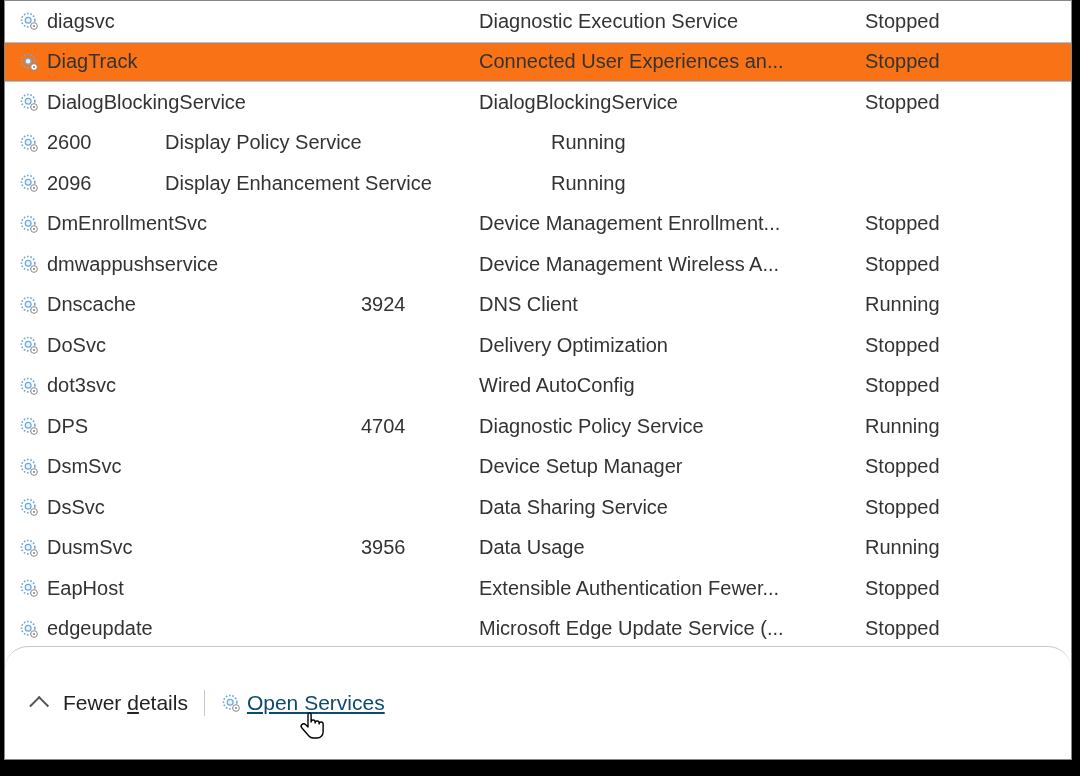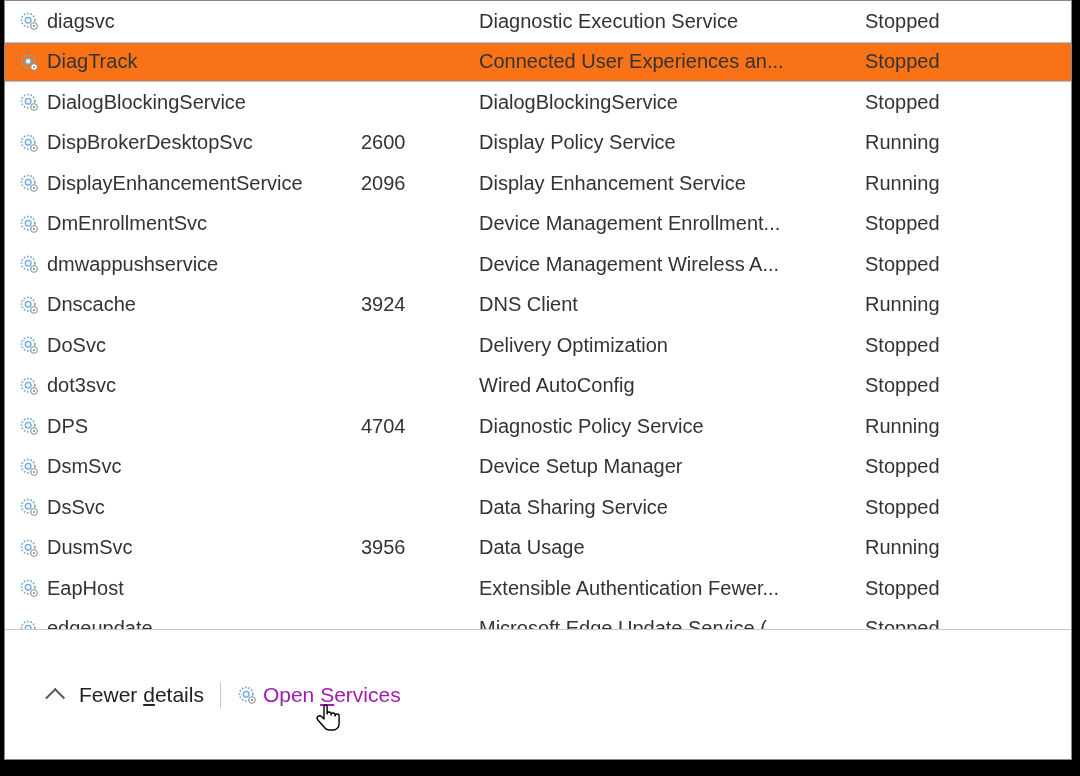--- a/index.html
+++ b/index.html
@@ -48,41 +48,43 @@
   .col-name  { flex: 0 0 314px; overflow: hidden; text-overflow: clip; }
   .col-pid   { flex: 0 0 118px; overflow: hidden; }
   .col-desc  { flex: 0 0 386px; overflow: hidden; text-overflow: ellipsis; padding-right: 12px; }
   .col-stat  { flex: 0 0 180px; overflow: hidden; }
   .gear-icon {
     width: 20px; height: 20px;
     display: inline-block;
   }
   .footer {
     border-top: 1px solid #c8c8c8;
-    height: 130px;
+    height: 113px;
     display: flex;
     align-items: center;
-    padding-left: 46px;
+    padding-left: 30px;
     gap: 14px;
     font-size: 21px;
+    border-radius: 23px;
   }
   .chevron-up {
     display: inline-block;
     width: 14px; height: 14px;
     border-left: 2px solid #555;
     border-top: 2px solid #555;
     transform: rotate(45deg) translateY(4px);
   }
   .fewer-details { color: #222; }
   .divider {
     width: 1px; height: 26px; background: #c8c8c8;
     margin: 0 2px;
   }
   .open-services {
-    color: #a21caf;
+    color: #0c4a6e;
+    text-decoration: underline;
     cursor: pointer;
     display: inline-flex;
     align-items: center;
     gap: 6px;
     position: relative;
   }
   .cursor-hand {
     position: absolute;
     left: 78px;
     top: 20px;
@@ -139,35 +141,33 @@
       </div>
       <div class="row">
         <span class="icon-cell">
           <svg viewBox="0 0 24 24" width="20" height="20">
   <circle cx="11" cy="11" r="8" fill="none" stroke="#6fa8d8" stroke-width="2" stroke-dasharray="2 2"></circle>
   <circle cx="11" cy="11" r="3.5" fill="#eaf3fb" stroke="#6fa8d8" stroke-width="1.5"></circle>
   <circle cx="18" cy="18" r="4" fill="#fff" stroke="#888" stroke-width="1.2"></circle>
   <circle cx="18" cy="18" r="1.3" fill="#888"></circle>
 </svg>
         </span>
-        <span class="col-name">DispBrokerDesktopSvc</span>
         <span class="col-pid">2600</span>
         <span class="col-desc">Display Policy Service</span>
         <span class="col-stat">Running</span>
       </div>
       <div class="row">
         <span class="icon-cell">
           <svg viewBox="0 0 24 24" width="20" height="20">
   <circle cx="11" cy="11" r="8" fill="none" stroke="#6fa8d8" stroke-width="2" stroke-dasharray="2 2"></circle>
   <circle cx="11" cy="11" r="3.5" fill="#eaf3fb" stroke="#6fa8d8" stroke-width="1.5"></circle>
   <circle cx="18" cy="18" r="4" fill="#fff" stroke="#888" stroke-width="1.2"></circle>
   <circle cx="18" cy="18" r="1.3" fill="#888"></circle>
 </svg>
         </span>
-        <span class="col-name">DisplayEnhancementService</span>
         <span class="col-pid">2096</span>
         <span class="col-desc">Display Enhancement Service</span>
         <span class="col-stat">Running</span>
       </div>
       <div class="row">
         <span class="icon-cell">
           <svg viewBox="0 0 24 24" width="20" height="20">
   <circle cx="11" cy="11" r="8" fill="none" stroke="#6fa8d8" stroke-width="2" stroke-dasharray="2 2"></circle>
   <circle cx="11" cy="11" r="3.5" fill="#eaf3fb" stroke="#6fa8d8" stroke-width="1.5"></circle>
   <circle cx="18" cy="18" r="4" fill="#fff" stroke="#888" stroke-width="1.2"></circle>

